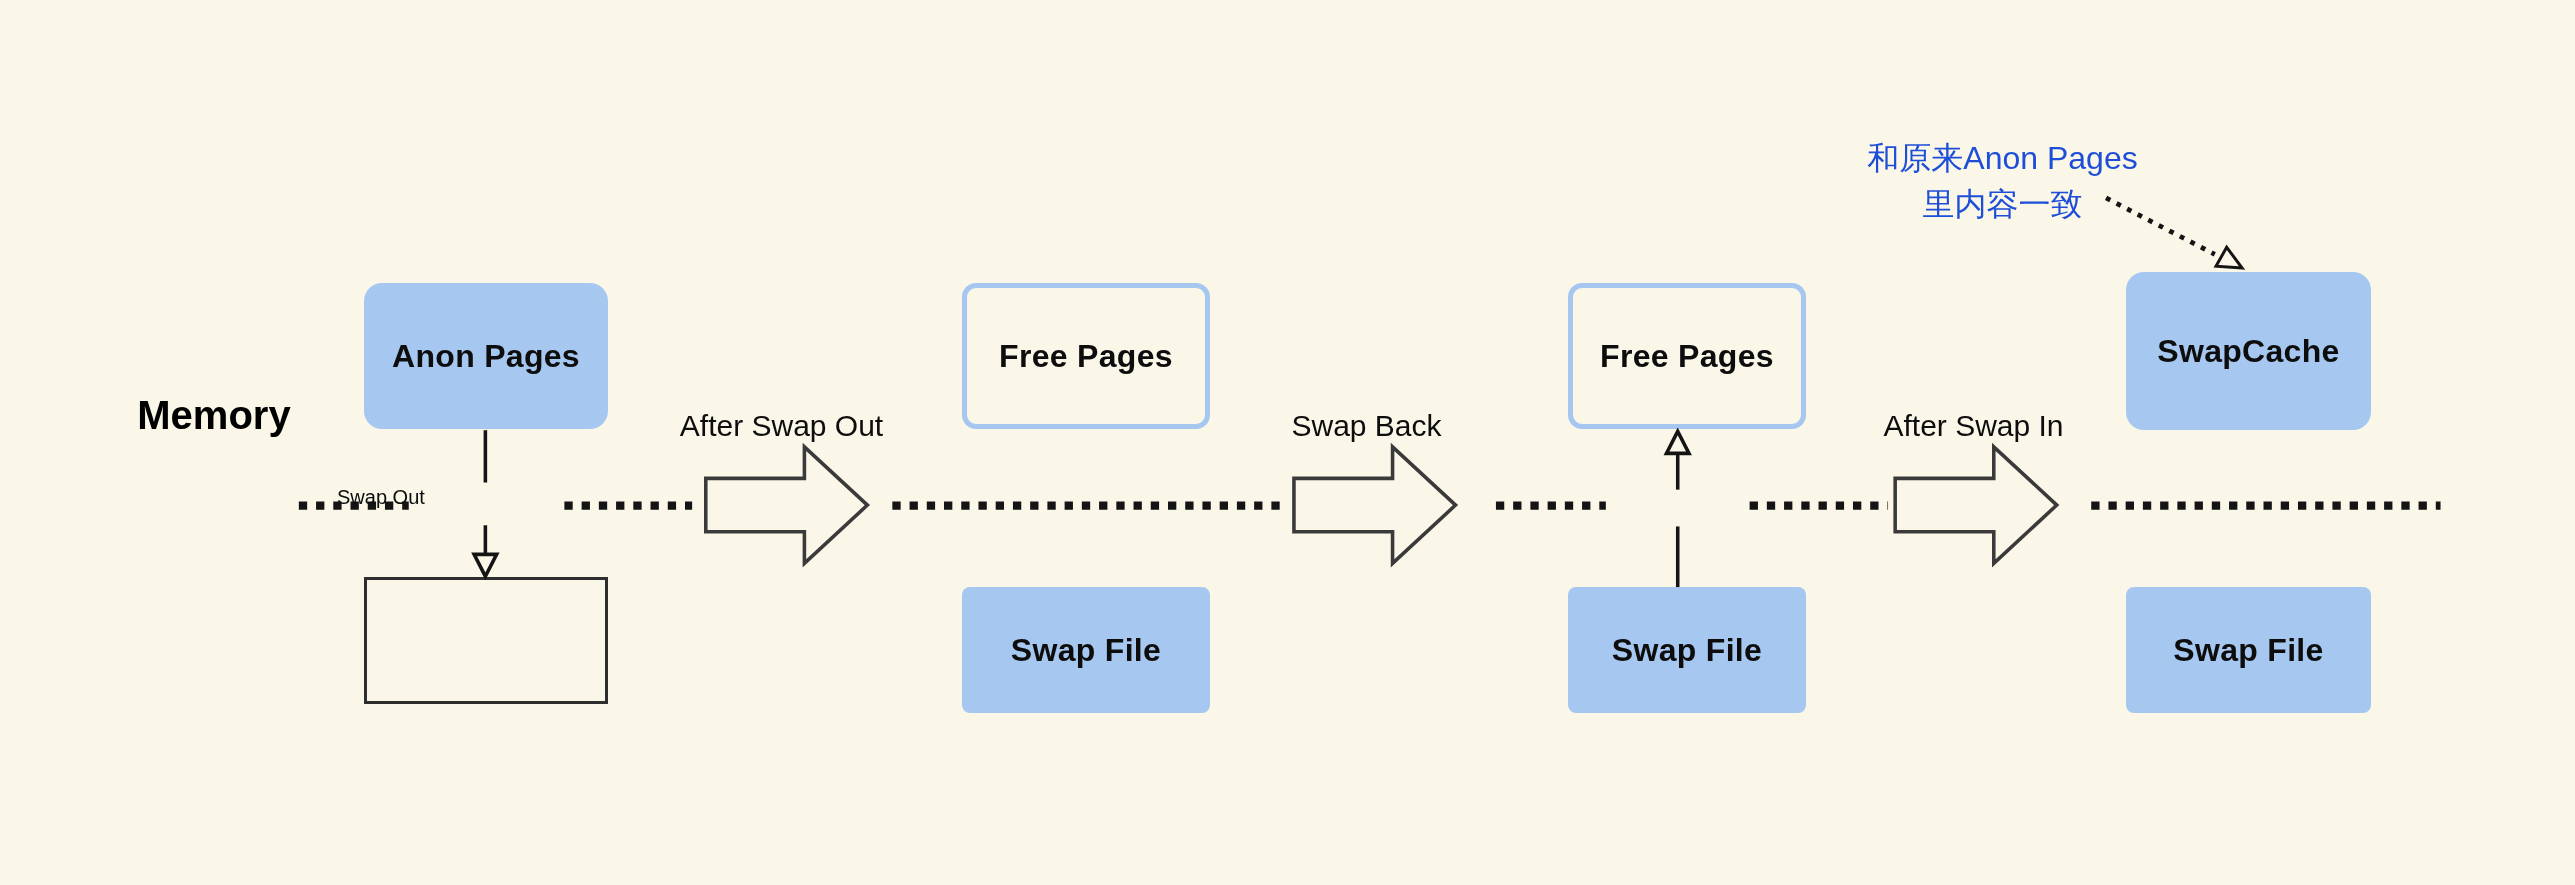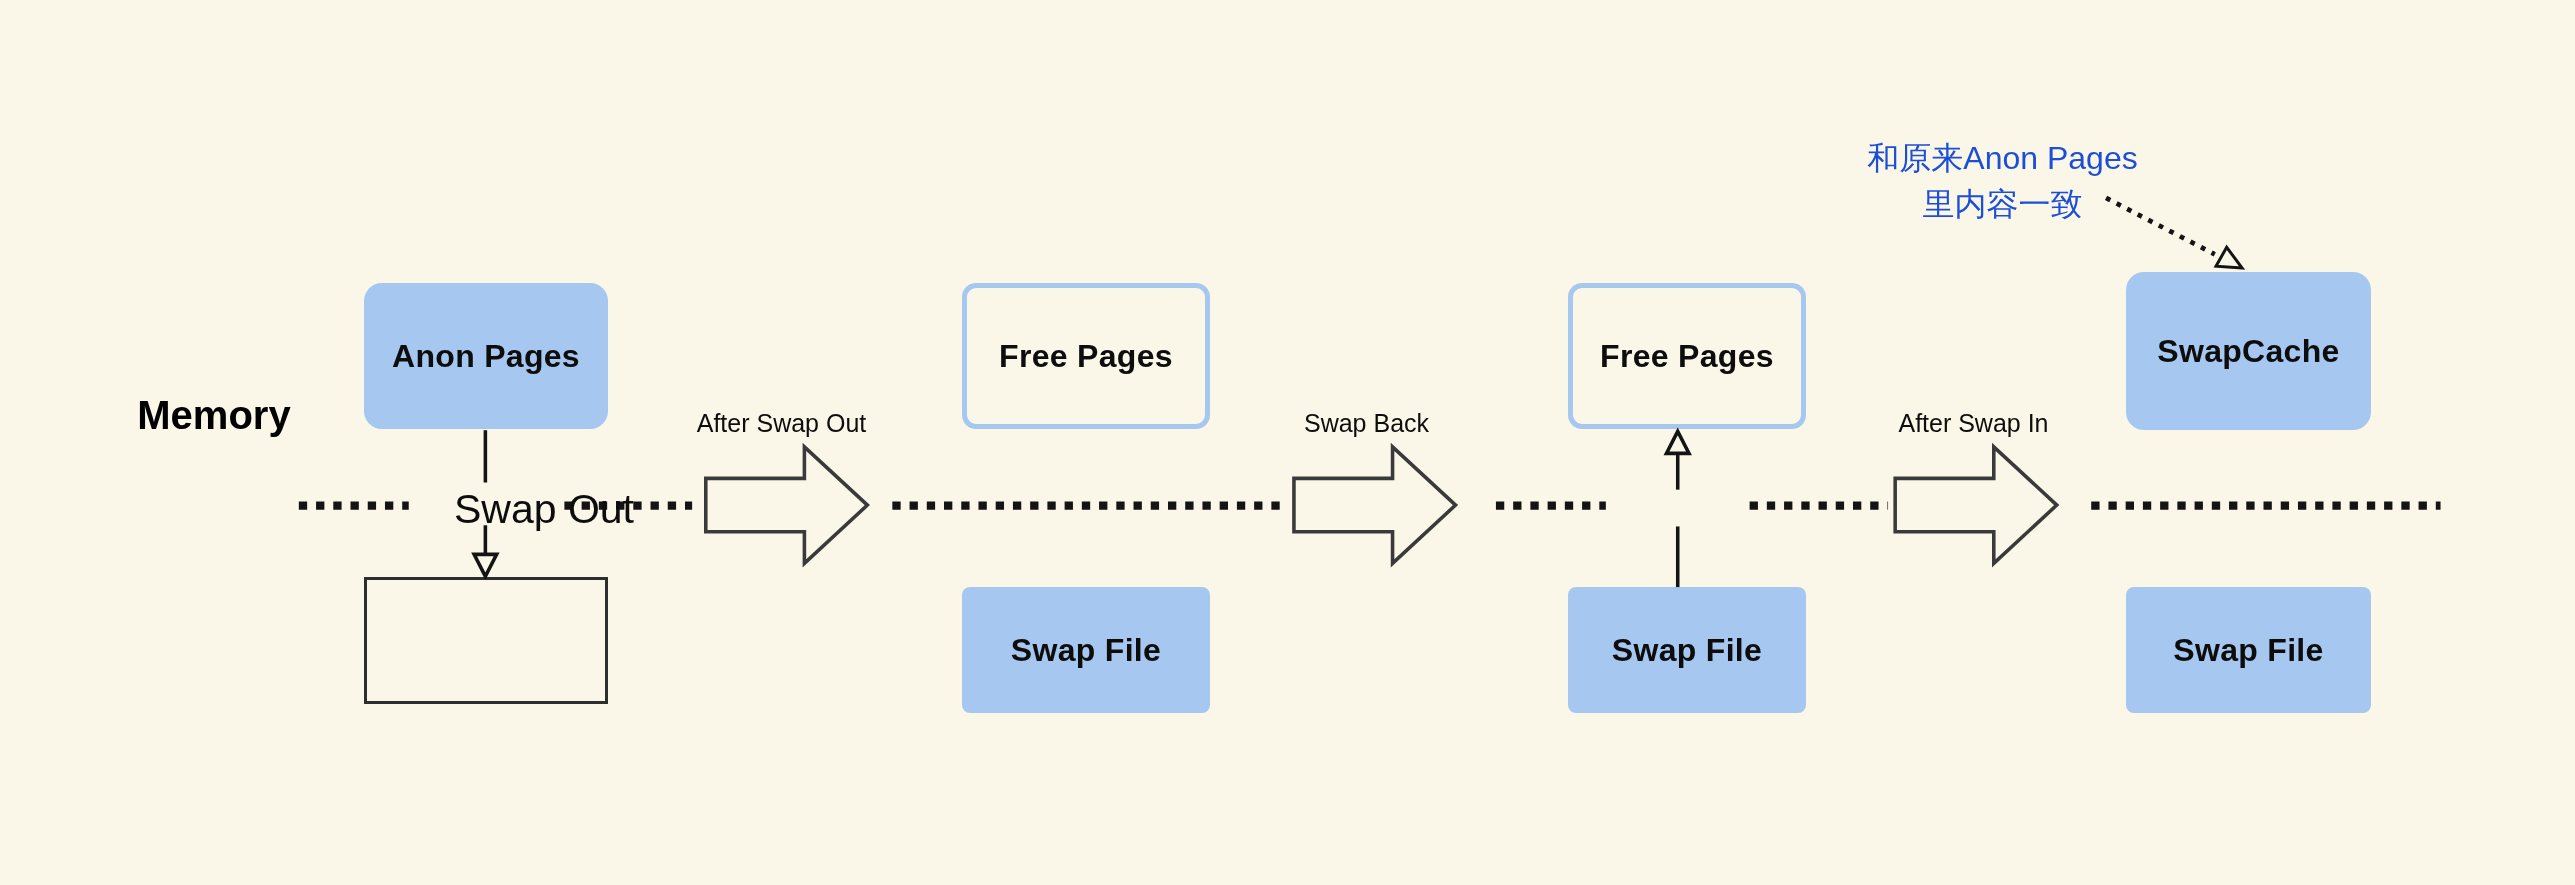--- a/index.html
+++ b/index.html
@@ -42,31 +42,31 @@
   .row-label {
     position: absolute;
     font-weight: bold;
     font-size: 40px;
     color: #000;
     text-align: center;
     z-index: 2;
   }
   .flow-label {
     position: absolute;
-    font-size: 25px;
+    font-size: 30px;
     color: #0d0d0d;
     text-align: center;
     z-index: 4;
     white-space: nowrap;
   }
   .boundary-label {
     position: absolute;
-    font-size: 41px;
+    font-size: 20px;
     color: #0d0d0d;
-    text-align: right;
+    text-align: left;
     z-index: 4;
     white-space: nowrap;
   }
   .annotation {
     position: absolute;
     left: 1842px;
     top: 135px;
     width: 321px;
     font-size: 32px;
     line-height: 46px;

